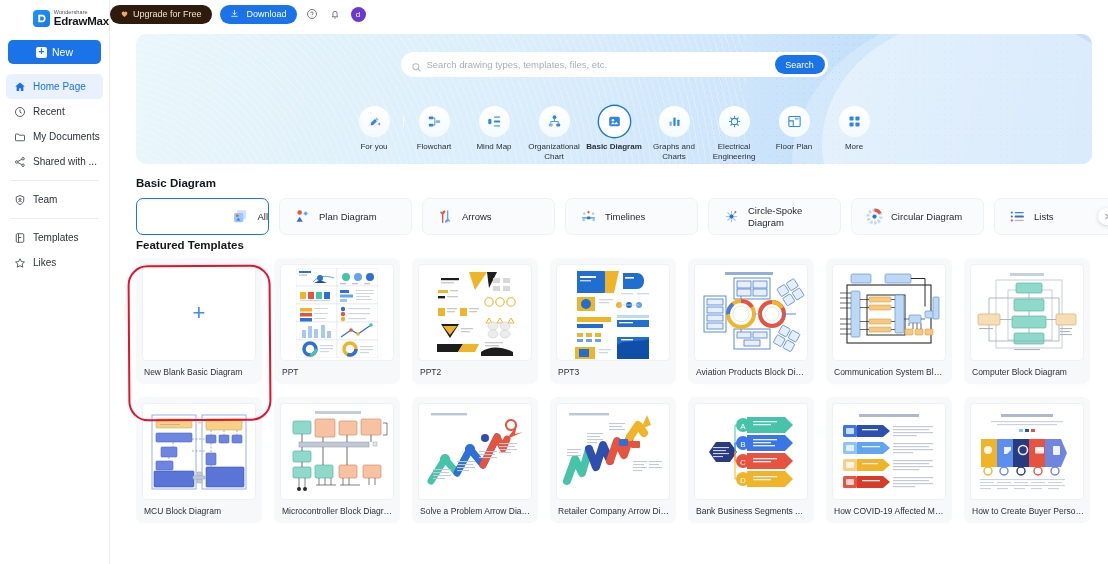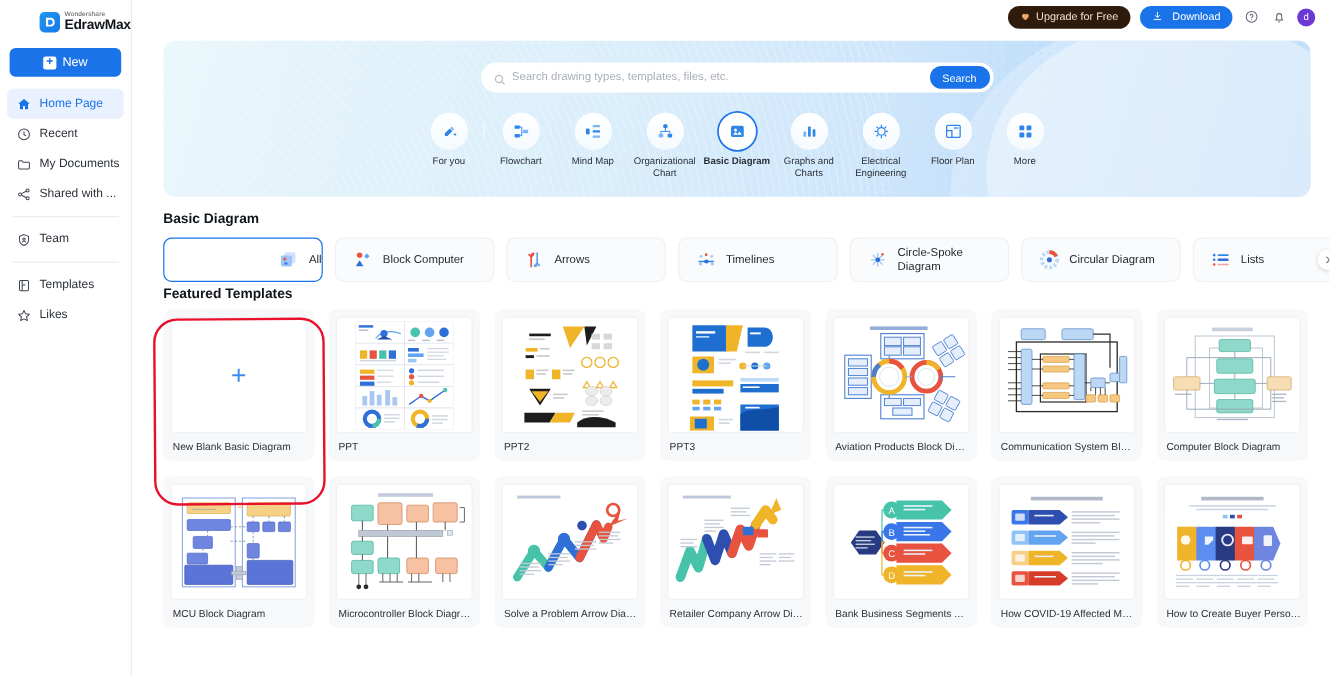--- a/index.html
+++ b/index.html
@@ -51,21 +51,21 @@
   .nav-item.active { background: #e8f1fd; color: #1a73e8; }
   .nav-ic { width: 13px; height: 13px; flex: 0 0 13px; display:flex; align-items:center; justify-content:center; }
   .nav-ic svg { display:block; }
   .nav-sep { height: 1px; background: #ebecef; margin: 6px 10px; }
 
   
   #main { flex: 1; height: 564px; position: relative; background: #fff; overflow: hidden; }
 
   
   .topbar {
-    height: 28px; display: flex; align-items: center; justify-content: flex-end;
+    height: 28px; display: flex; align-items: center; justify-content: flex-start;
     gap: 8px; padding-right: 12px;
   }
   .btn-upgrade {
     height: 19px; border-radius: 10px; background: #2e1b0c;
     color: #f3e2cf; font-size: 9px; display: flex; align-items: center;
     gap: 4px; padding: 0 10px; cursor: pointer; border: none; font-family: inherit;
   }
   .btn-download {
     height: 19px; border-radius: 10px; background: #1a73e8;
     color: #fff; font-size: 9px; display: flex; align-items: center;
@@ -114,21 +114,21 @@
   .search-input {
     flex: 1; border: none; outline: none; font-size: 9.5px; color: #1f2329;
     font-family: inherit; background: transparent; margin-left: 5px;
   }
   .search-input::placeholder { color: #a8aeb8; }
   .search-go {
     width: 50px; height: 19px; border-radius: 10px; background: #1a73e8;
     color: #fff; font-size: 9px; border: none; cursor: pointer; font-family: inherit;
   }
 
-  .cats { position: absolute; top: 60px; left: 0; right: 0; display: flex; justify-content: center; gap: 0; }
+  .cats { position: absolute; top: 72px; left: 0; right: 0; display: flex; justify-content: center; gap: 0; }
   .cat { width: 60px; display: flex; flex-direction: column; align-items: center; cursor: pointer; position: relative; }
   .cat-circle {
     width: 31px; height: 31px; border-radius: 50%;
     background: linear-gradient(180deg,#ffffff,#f4fafe);
     display: flex; align-items: center; justify-content: center;
   }
   .cat.selected .cat-circle { box-shadow: 0 0 0 1.4px #1a73e8; background:#fff; }
   .cat-label {
     margin-top: 5px; font-size: 8px; color: #2b3038; text-align: center;
     line-height: 1.25; width: 58px;
@@ -468,21 +468,21 @@
       </div>
 
       <div class="chip">
         <span class="chip-ic">
           <svg width="17" height="17" viewBox="0 0 24 24">
               <circle cx="8" cy="6.5" r="3.2" fill="#e8533f"></circle>
               <path d="M16.5 4.5l3.2 3.2-3.2 3.2-3.2-3.2z" fill="#63a4f0"></path>
               <path d="M8 12.5l4.5 7H3.5z" fill="#2f6fd8"></path>
             </svg>
         </span>
-        <span class="chip-lbl">Block Computer</span>
+        <span class="chip-lbl">Plan Diagram</span>
       </div>
 
       <div class="chip">
         <span class="chip-ic">
           <svg width="17" height="17" viewBox="0 0 24 24" fill="none" stroke-width="2" stroke-linecap="round">
               <path d="M8 20V7.5a3 3 0 013-3" stroke="#e8533f"></path>
               <path d="M8 8.5L5.5 6M8 8.5L10.5 6" stroke="#e8533f"></path>
               <path d="M15 4v12.5a3 3 0 01-3 3" stroke="#63a4f0"></path>
               <path d="M15 16l2.5 2.5M15 16l-2.5 2.5" stroke="#63a4f0"></path>
             </svg>

